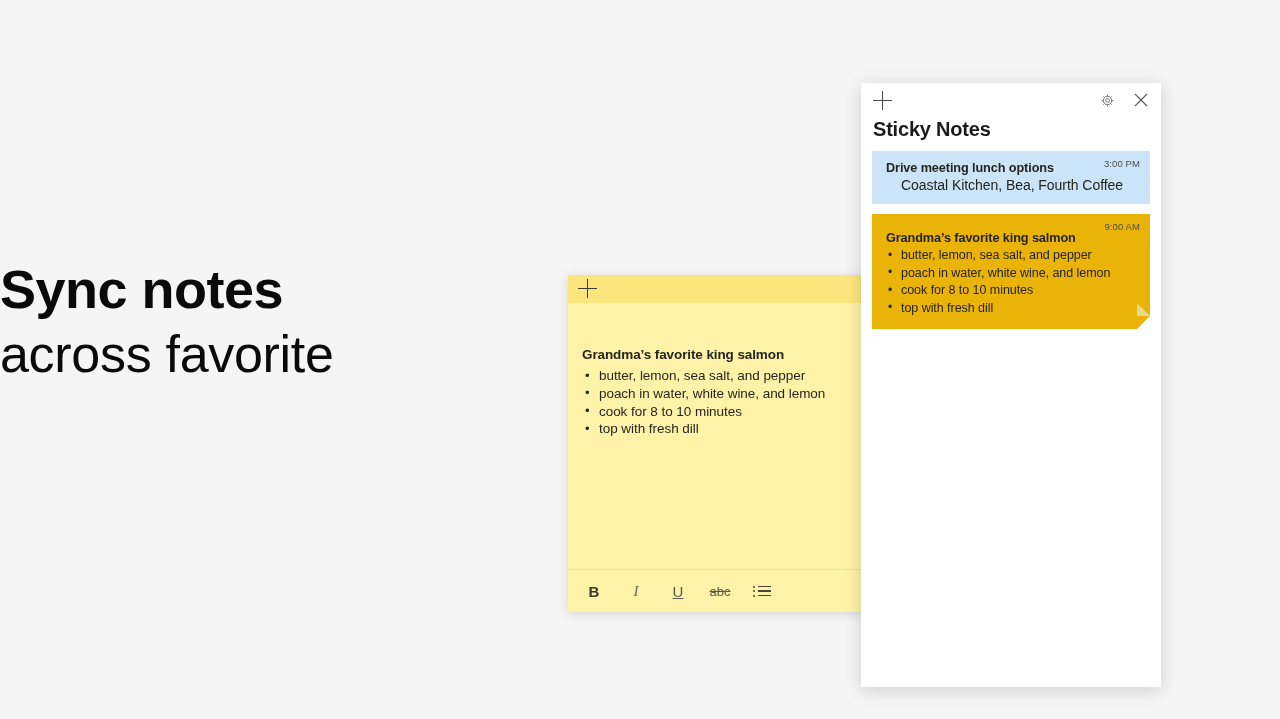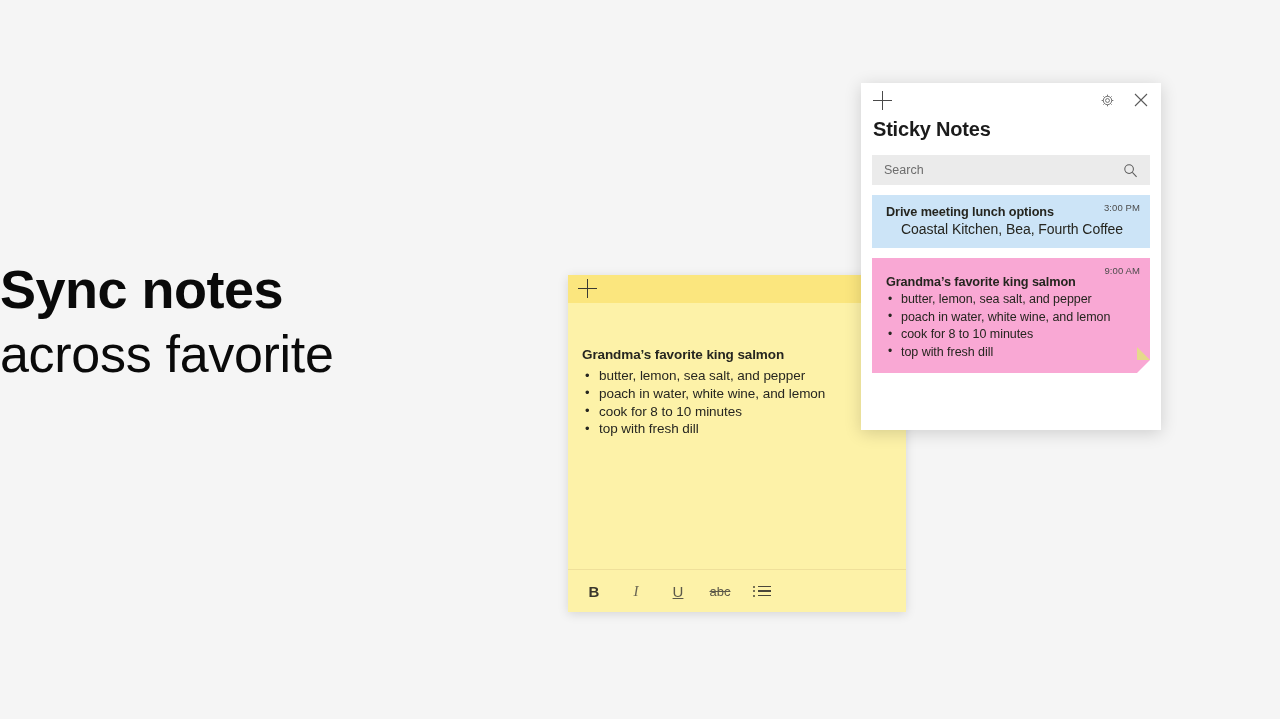--- a/index.html
+++ b/index.html
@@ -142,21 +142,21 @@
   .bl-row { display: flex; align-items: center; gap: 2.5px; }
   .bl-dot { width: 2px; height: 2px; background: #4a473a; border-radius: 50%; }
   .bl-line { width: 13px; height: 1.6px; background: #4a473a; }
 
   
   .panel {
     position: absolute;
     left: 861px;
     top: 83px;
     width: 300px;
-    height: 347px;
+    height: 604px;
     background: #ffffff;
     box-shadow: 0 3px 16px rgba(0,0,0,0.16);
     display: flex;
     flex-direction: column;
   }
   .panel-titlebar {
     height: 34px;
     display: flex;
     align-items: center;
     justify-content: space-between;
@@ -335,40 +335,31 @@
       <div class="icon-btn">
         <svg width="14" height="14" viewBox="0 0 14 14" stroke="currentColor" stroke-width="1.1">
           <path d="M1 1 L13 13 M13 1 L1 13"></path>
         </svg>
       </div>
     </div>
   </div>
 
   <div class="panel-title">Sticky Notes</div>
 
-  <div class="search-wrap">
-    <input class="search-input" type="text" placeholder="Search" style="">
-    <div class="icon-btn">
-      <svg width="15" height="15" viewBox="0 0 16 16" fill="none" stroke="#5a5a5a" stroke-width="1.1">
-        <circle cx="6.5" cy="6.5" r="4.6"></circle>
-        <path d="M10 10 L14.5 14.8"></path>
-      </svg>
-    </div>
-  </div>
 
   <div class="notes-list">
 
     <div class="note-card" style="background:#cce4f7">
       <div class="note-time">3:00 PM</div>
       <div class="nc-title">Drive meeting lunch options</div>
       <div class="nc-sub">Coastal Kitchen, Bea, Fourth Coffee</div>
     </div>
 
 
-    <div class="note-card" style="background:#f9a8d4;padding-top:17px;padding-bottom:12px">
+    <div class="note-card" style="background:#eab308;padding-top:17px;padding-bottom:12px">
       <div class="note-time">9:00 AM</div>
       <div class="nc-title">Grandma’s favorite king salmon</div>
       <ul class="nc-list">
         <li>butter, lemon, sea salt, and pepper</li>
         <li>poach in water, white wine, and lemon</li>
         <li>cook for 8 to 10 minutes</li>
         <li>top with fresh dill</li>
       </ul>
       <div class="fold">
         <div class="fold-inner"></div>

